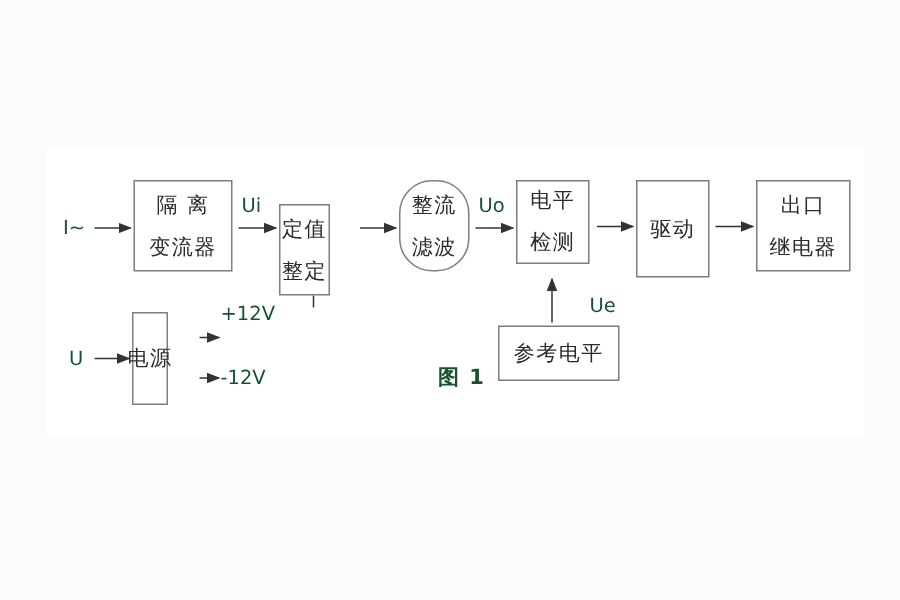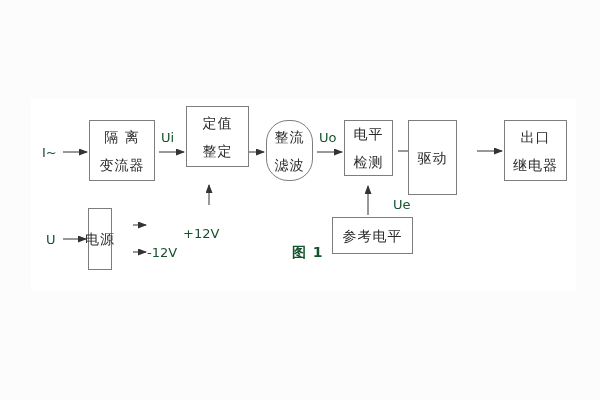--- a/index.html
+++ b/index.html
@@ -23,39 +23,39 @@
     align-items:center;justify-content:center;
     font-size:14px;line-height:20px;letter-spacing:1px;
     gap:8px;
     box-sizing:border-box;
     text-align:center;
     white-space:nowrap;
   }
   .box span{display:block;}
   
   .b-isolation{left:89px;top:120px;width:66px;height:61px;}
-  .b-setting{left:186px;top:106px;width:63px;height:61px;}
+  .b-setting{left:186px;top:136px;width:34px;height:61px;}
   .b-rectifier{left:266px;top:120px;width:47px;height:61px;border-radius:22px;}
   .b-level{left:344px;top:120px;width:49px;height:56px;}
-  .b-drive{left:408px;top:120px;width:49px;height:75px;}
+  .b-drive{left:424px;top:120px;width:49px;height:65px;}
   .b-relay{left:504px;top:120px;width:63px;height:61px;}
   
   .b-power{left:88px;top:208px;width:24px;height:62px;}
   .b-ratio{left:184px;top:207px;width:49px;height:61px;}
   .b-reference{left:332px;top:217px;width:81px;height:37px;}
   .lbl{
     position:absolute;font-size:13px;line-height:15px;
     color:#14532d;white-space:nowrap;
   }
   .l-current{left:42px;top:145px;}
   .l-voltage{left:46px;top:232px;}
   .l-ui{left:161px;top:130px;}
   .l-uo{left:319px;top:130px;text-align:right;}
   .l-ue{left:393px;top:197px;}
-  .l-plus12{left:147px;top:226px;margin-left:36px;}
+  .l-plus12{left:147px;top:202px;}
   .l-minus12{left:147px;top:245px;}
   .l-caption{left:292px;top:245px;font-size:14px;letter-spacing:1px;font-weight:bold;}
   svg.wires{position:absolute;left:0;top:0;width:600px;height:400px;pointer-events:none;}
   svg.wires line{stroke:#333333;stroke-width:1;}
 </style>
 </head>
 <body>
 
 <div class="stage">
   <div class="panel"></div>

